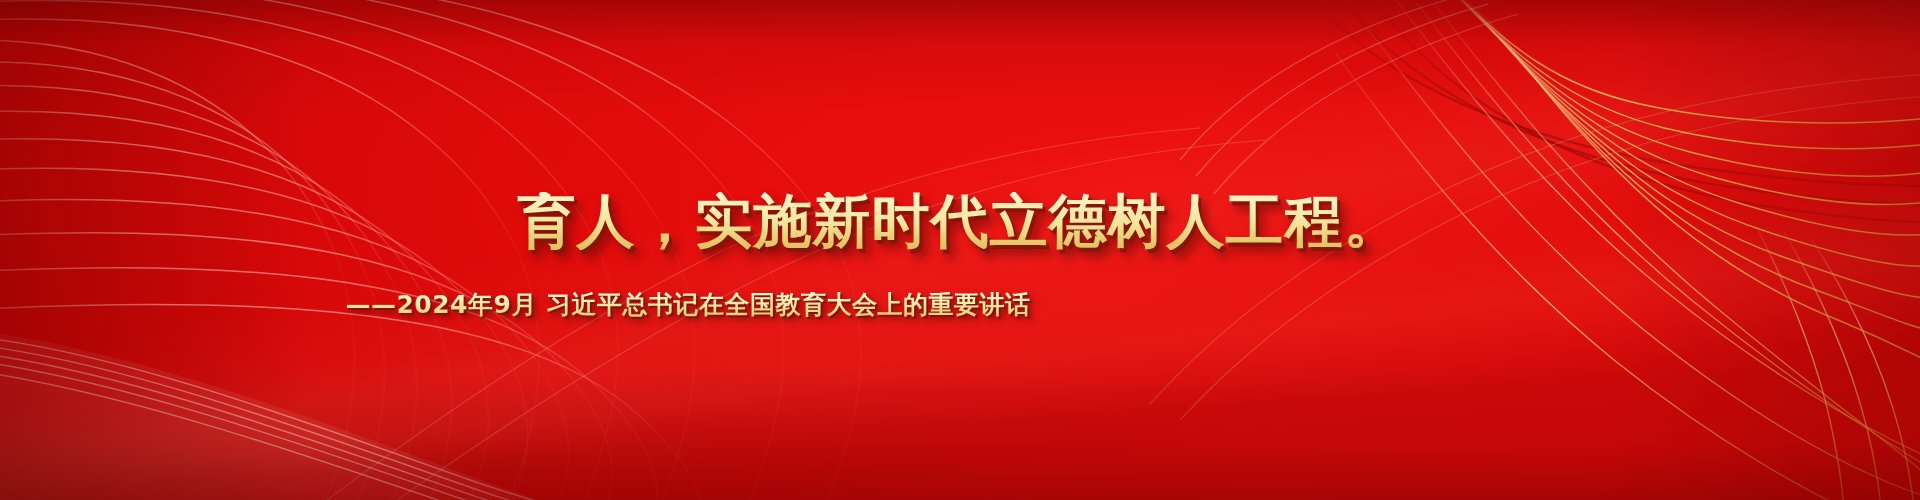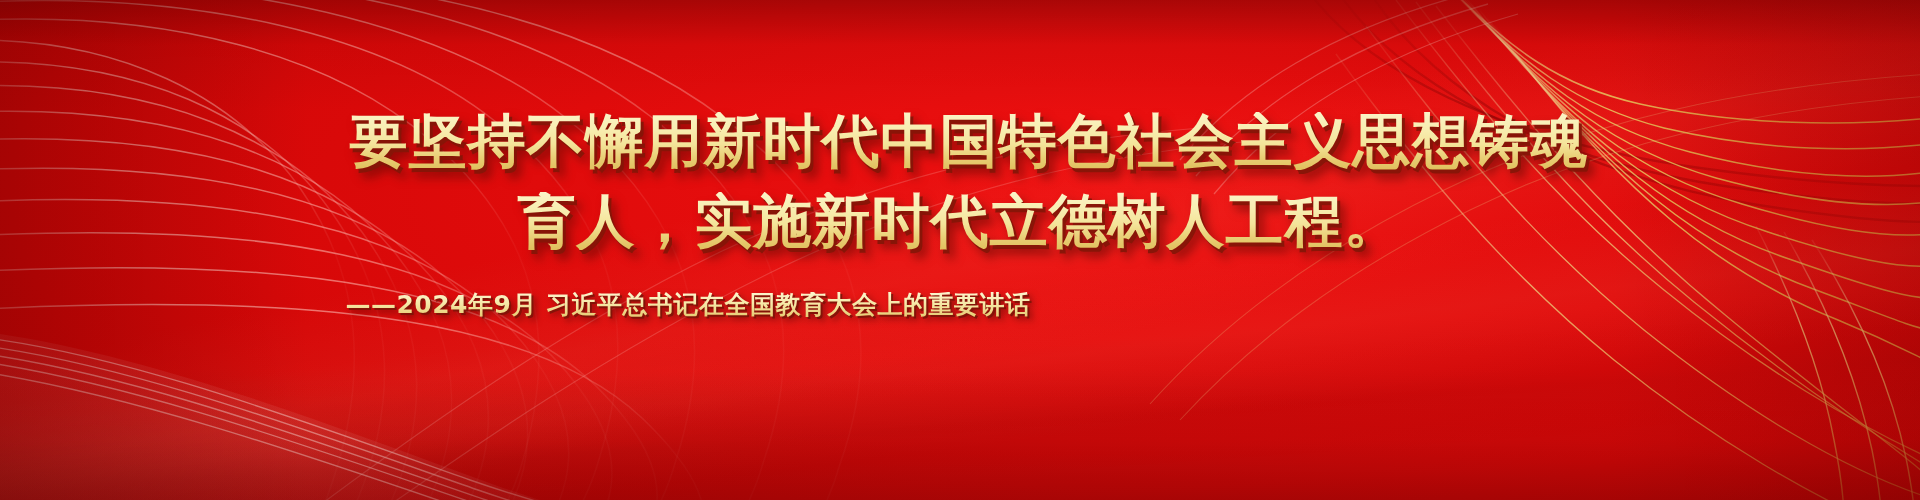--- a/index.html
+++ b/index.html
@@ -256,20 +256,19 @@
         <path d="M1180,160 C1240,86 1336,30 1460,-4"></path>
         <path d="M1196,176 C1260,98 1360,40 1488,4"></path>
         <path d="M1214,194 C1282,112 1386,52 1518,14"></path>
       </g>
     </svg>
   </div>
 
   <div class="bg-layer" id="bg-vignette" style="z-index:20;"></div>
 
   <div id="content">
-    <div class="quote-line" id="quote-line-1">要坚持不懈用新时代中国特色社会主义思想铸魂</div>
 
     <div class="quote-line" id="quote-line-2">育人，实施新时代立德树人工程。</div>
 
     <div id="attribution">——2024年9月 习近平总书记在全国教育大会上的重要讲话</div>
   </div>
 
 </div>
 
 </body></html>

